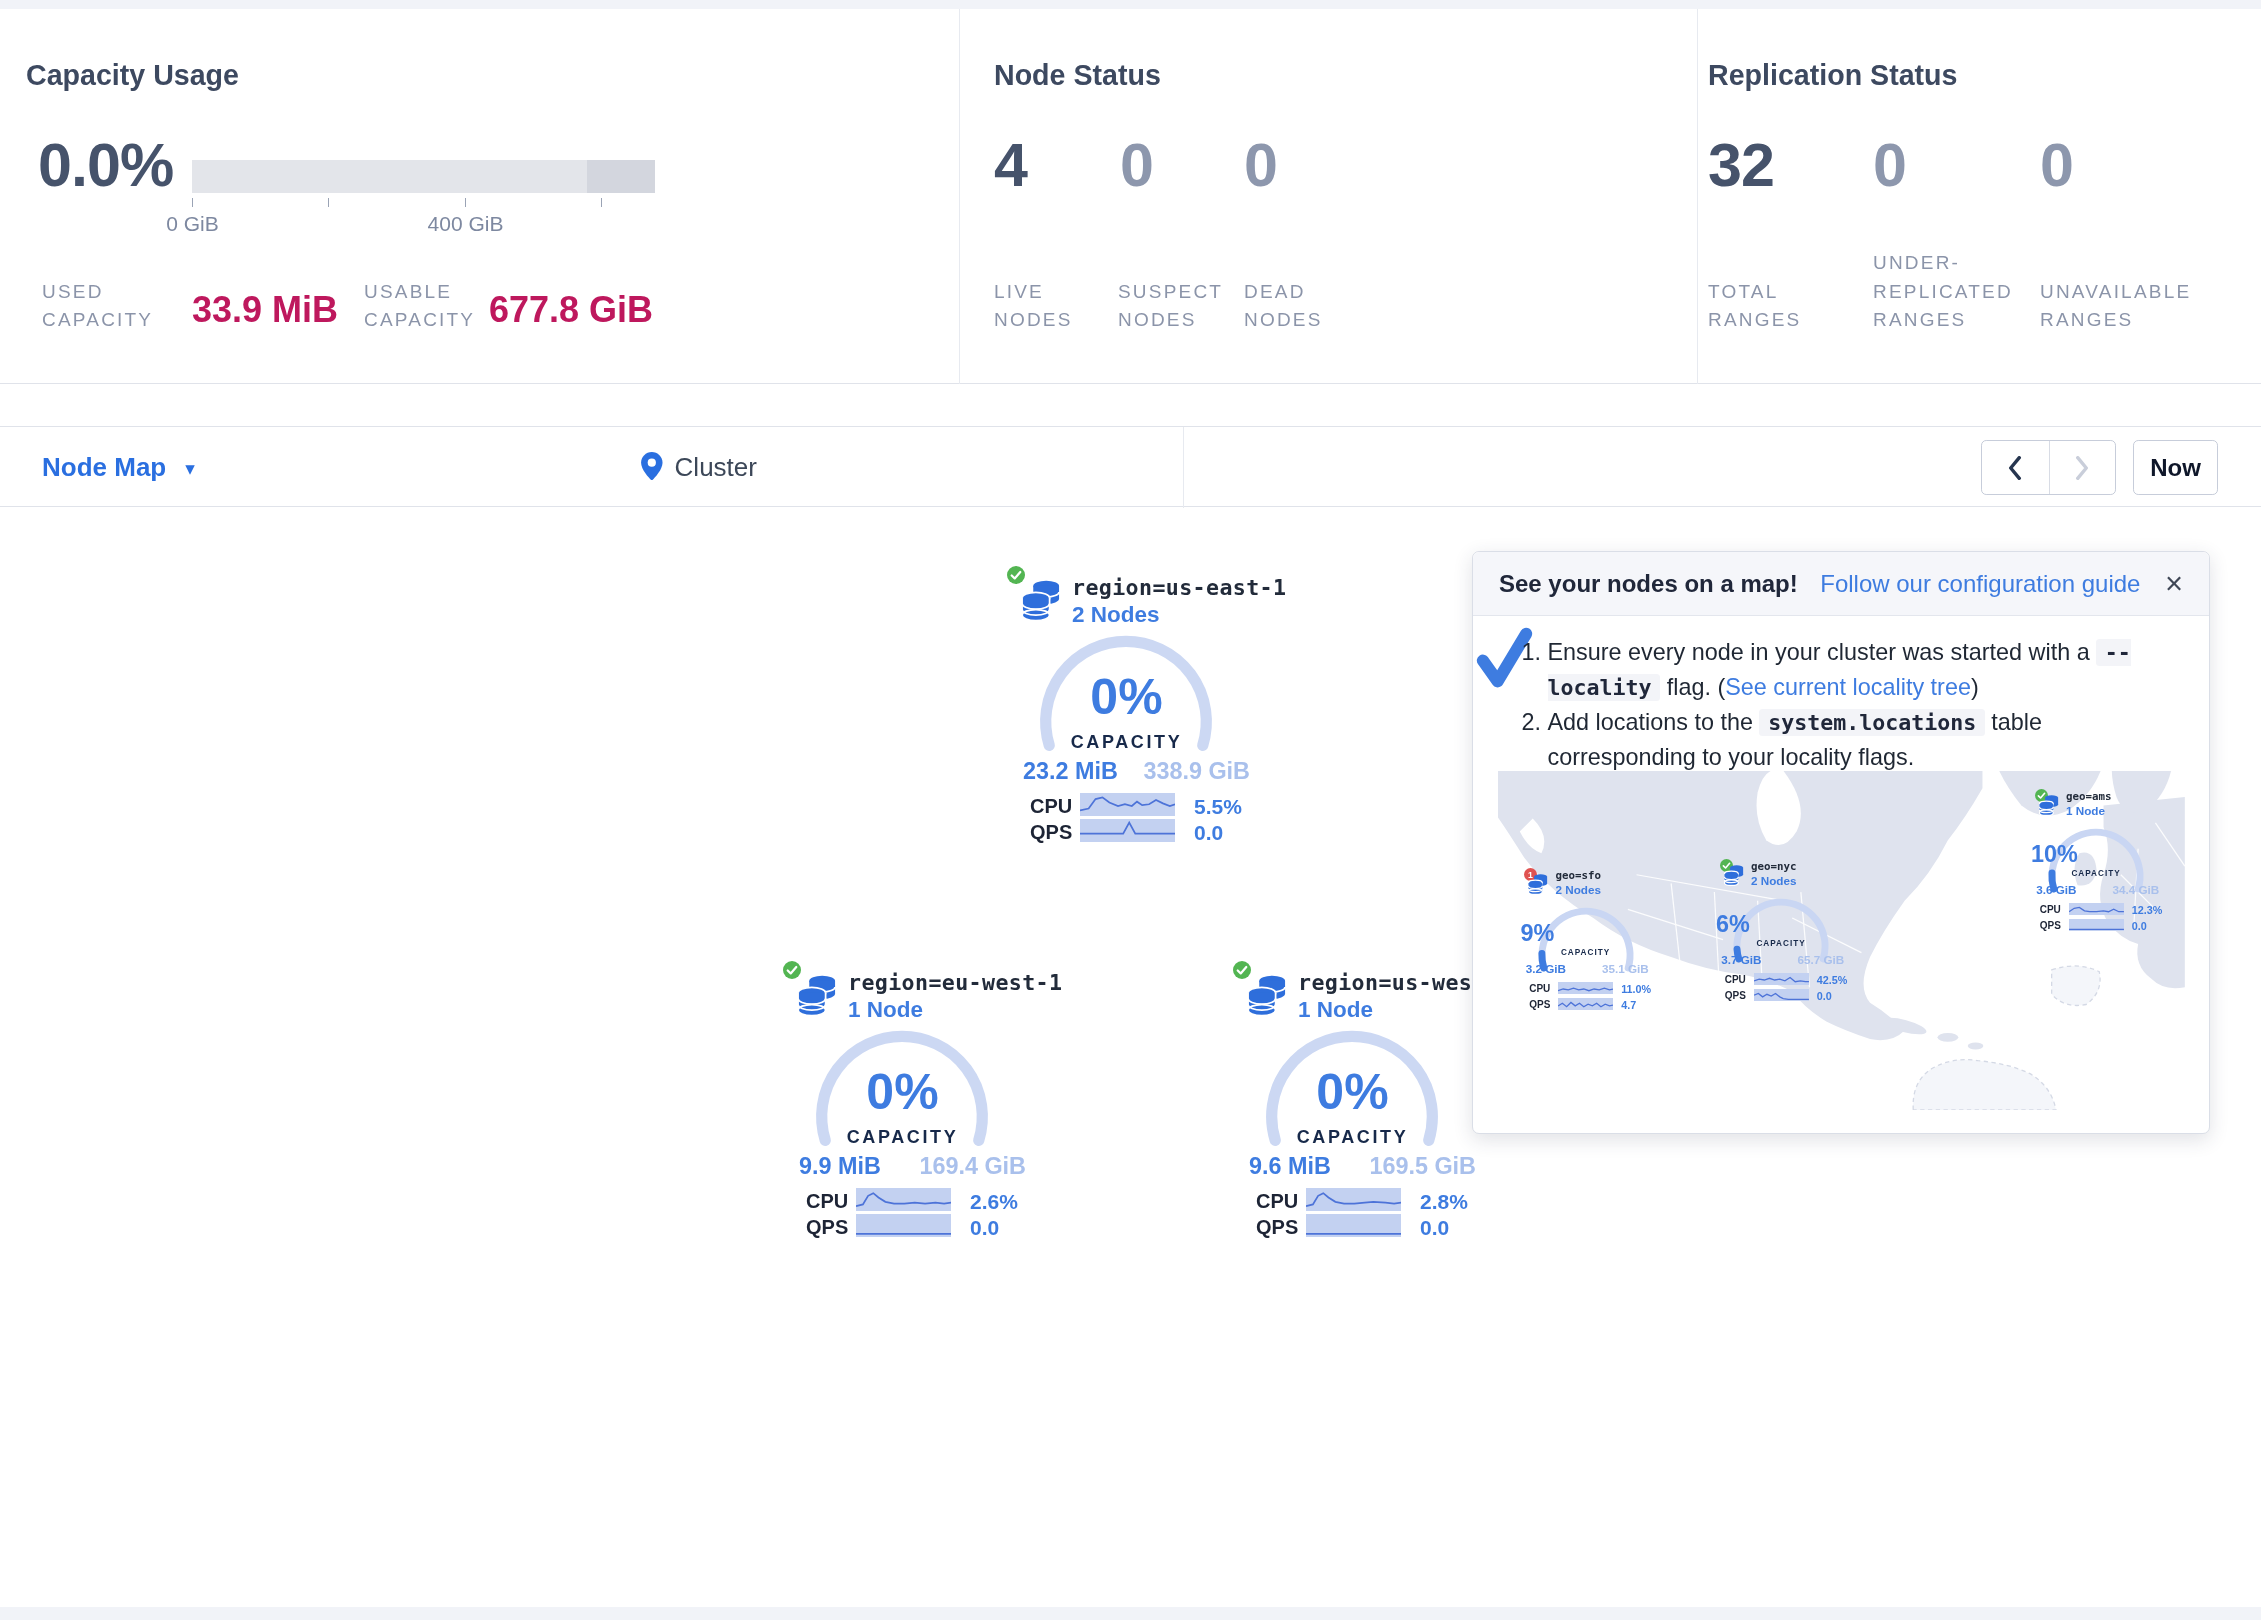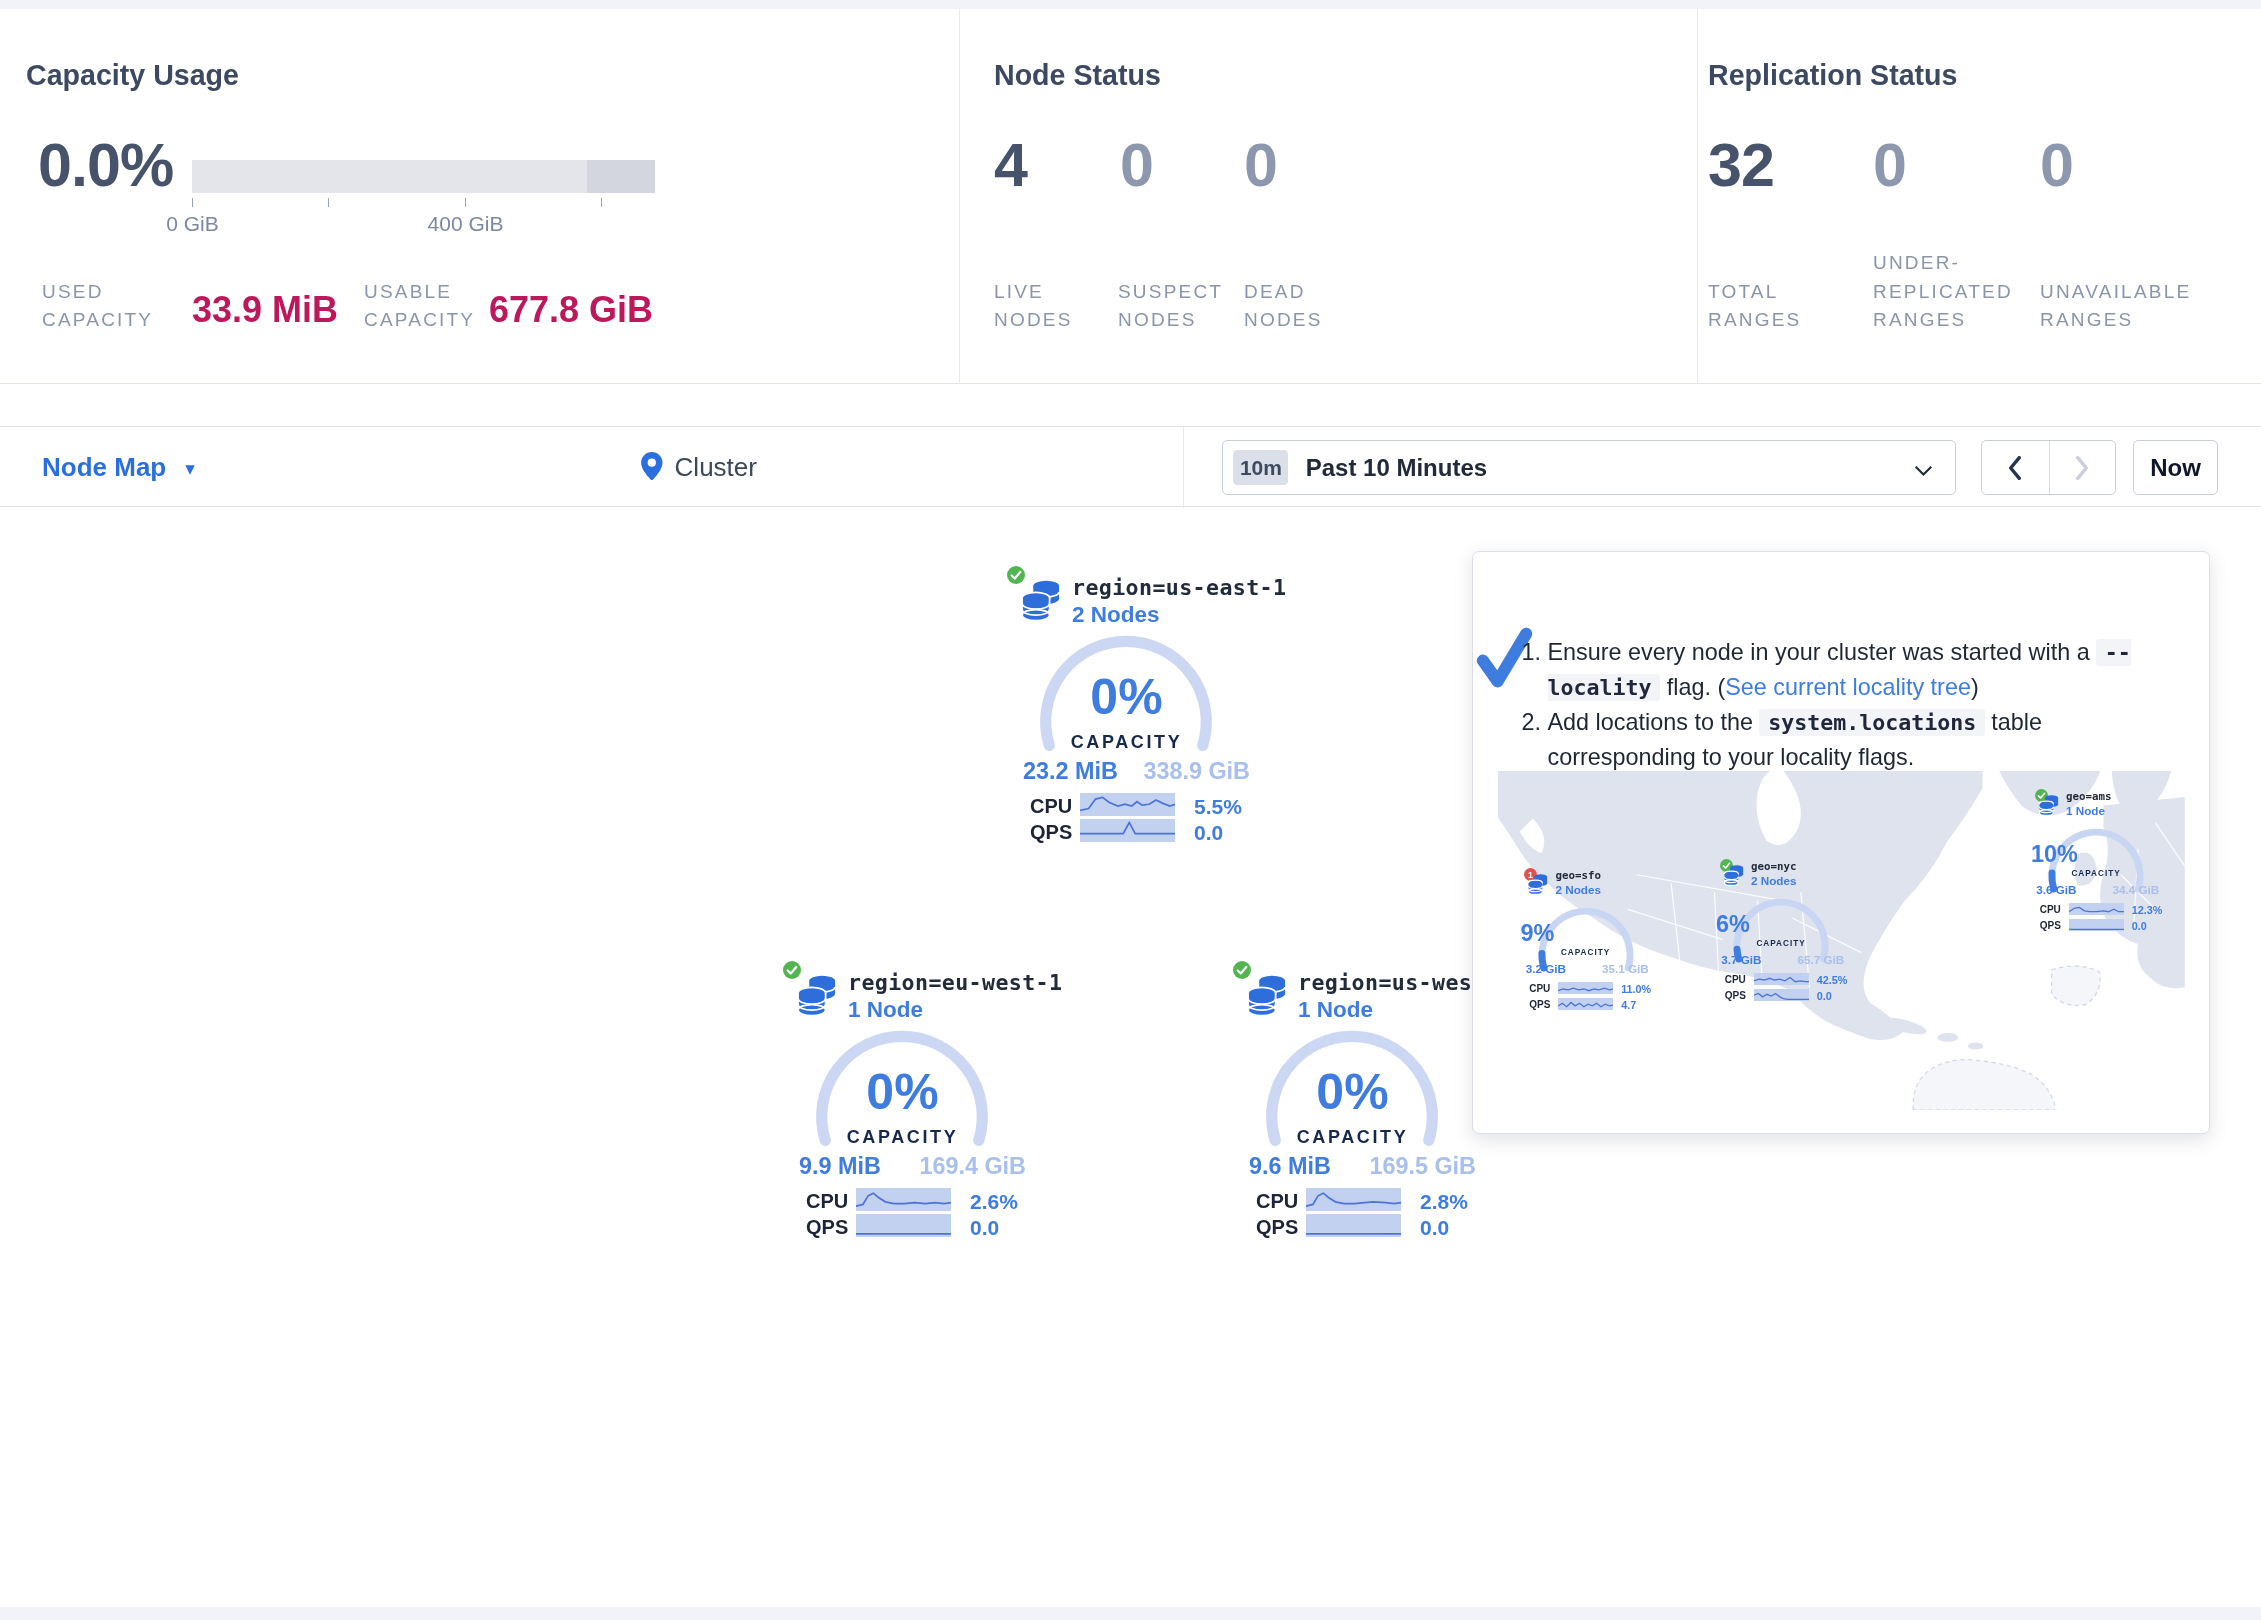--- a/index.html
+++ b/index.html
@@ -135,29 +135,20 @@
       <span>
         <svg width="21.6" height="28.6" viewBox="0 0 24 32">
             <path d="M12 0C5.4 0 0 5.4 0 12c0 9 12 20 12 20s12-11 12-20C24 5.4 18.6 0 12 0z" fill="#2a6fe0"></path>
             <circle cx="12" cy="12" r="4.6" fill="#fff"></circle>
           </svg>
       </span>
       <span class="crumb-label">Cluster</span>
     </div>
     <div class="tb-vdiv"></div>
 
-    <div class="timesel">
-      <span class="timebadge">10m</span>
-      <span class="timelabel">Past 10 Minutes</span>
-      <span class="timechev">
-        <svg width="19" height="11.3" viewBox="0 0 22 13">
-            <polyline points="2,2 11,11 20,2" fill="none" stroke="#222938" stroke-width="2.5"></polyline>
-          </svg>
-      </span>
-    </div>
 
     <div class="arrowgrp">
       <div class="arrowbtn">
         <svg width="14" height="24" viewBox="0 0 16 28">
             <polyline points="13,2 3,14 13,26" fill="none" stroke="#26354f" stroke-width="4" stroke-linecap="round" stroke-linejoin="round"></polyline>
           </svg>
       </div>
       <div class="arrowbtn">
         <svg width="14" height="24" viewBox="0 0 16 28">
             <polyline points="3,2 13,14 3,26" fill="none" stroke="#c9ceda" stroke-width="4" stroke-linecap="round" stroke-linejoin="round"></polyline>
@@ -318,20 +309,25 @@
       <span class="metric-spark">
         <svg width="95" height="22.5" viewBox="0 0 110 26">
             <polyline points="0,23 110,23" fill="none" stroke="#4d73d8" stroke-width="2"></polyline>
           </svg>
       </span>
       <span class="metric-val">0.0</span>
     </div>
   </div>
 
   <div class="popup">
+    <div class="popup-header">
+      <span class="popup-title">See your nodes on a map!</span>
+      <span class="popup-link">Follow our configuration guide</span>
+      <span class="popup-close">×</span>
+    </div>
 
     <svg class="big-check" width="59" height="64" viewBox="0 0 68 74">
       <polyline points="9,40 26,64 59,9" fill="none" stroke="#3e7ce0" stroke-width="14" stroke-linecap="round" stroke-linejoin="round"></polyline>
     </svg>
 
     <div class="steps">
       <div class="step">
         <span class="step-num">1.</span><span>Ensure every node in your cluster was started with a </span><code>--locality</code><span> flag. (</span><a>See current locality tree</a><span>)</span>
       </div>
       <div class="step">

